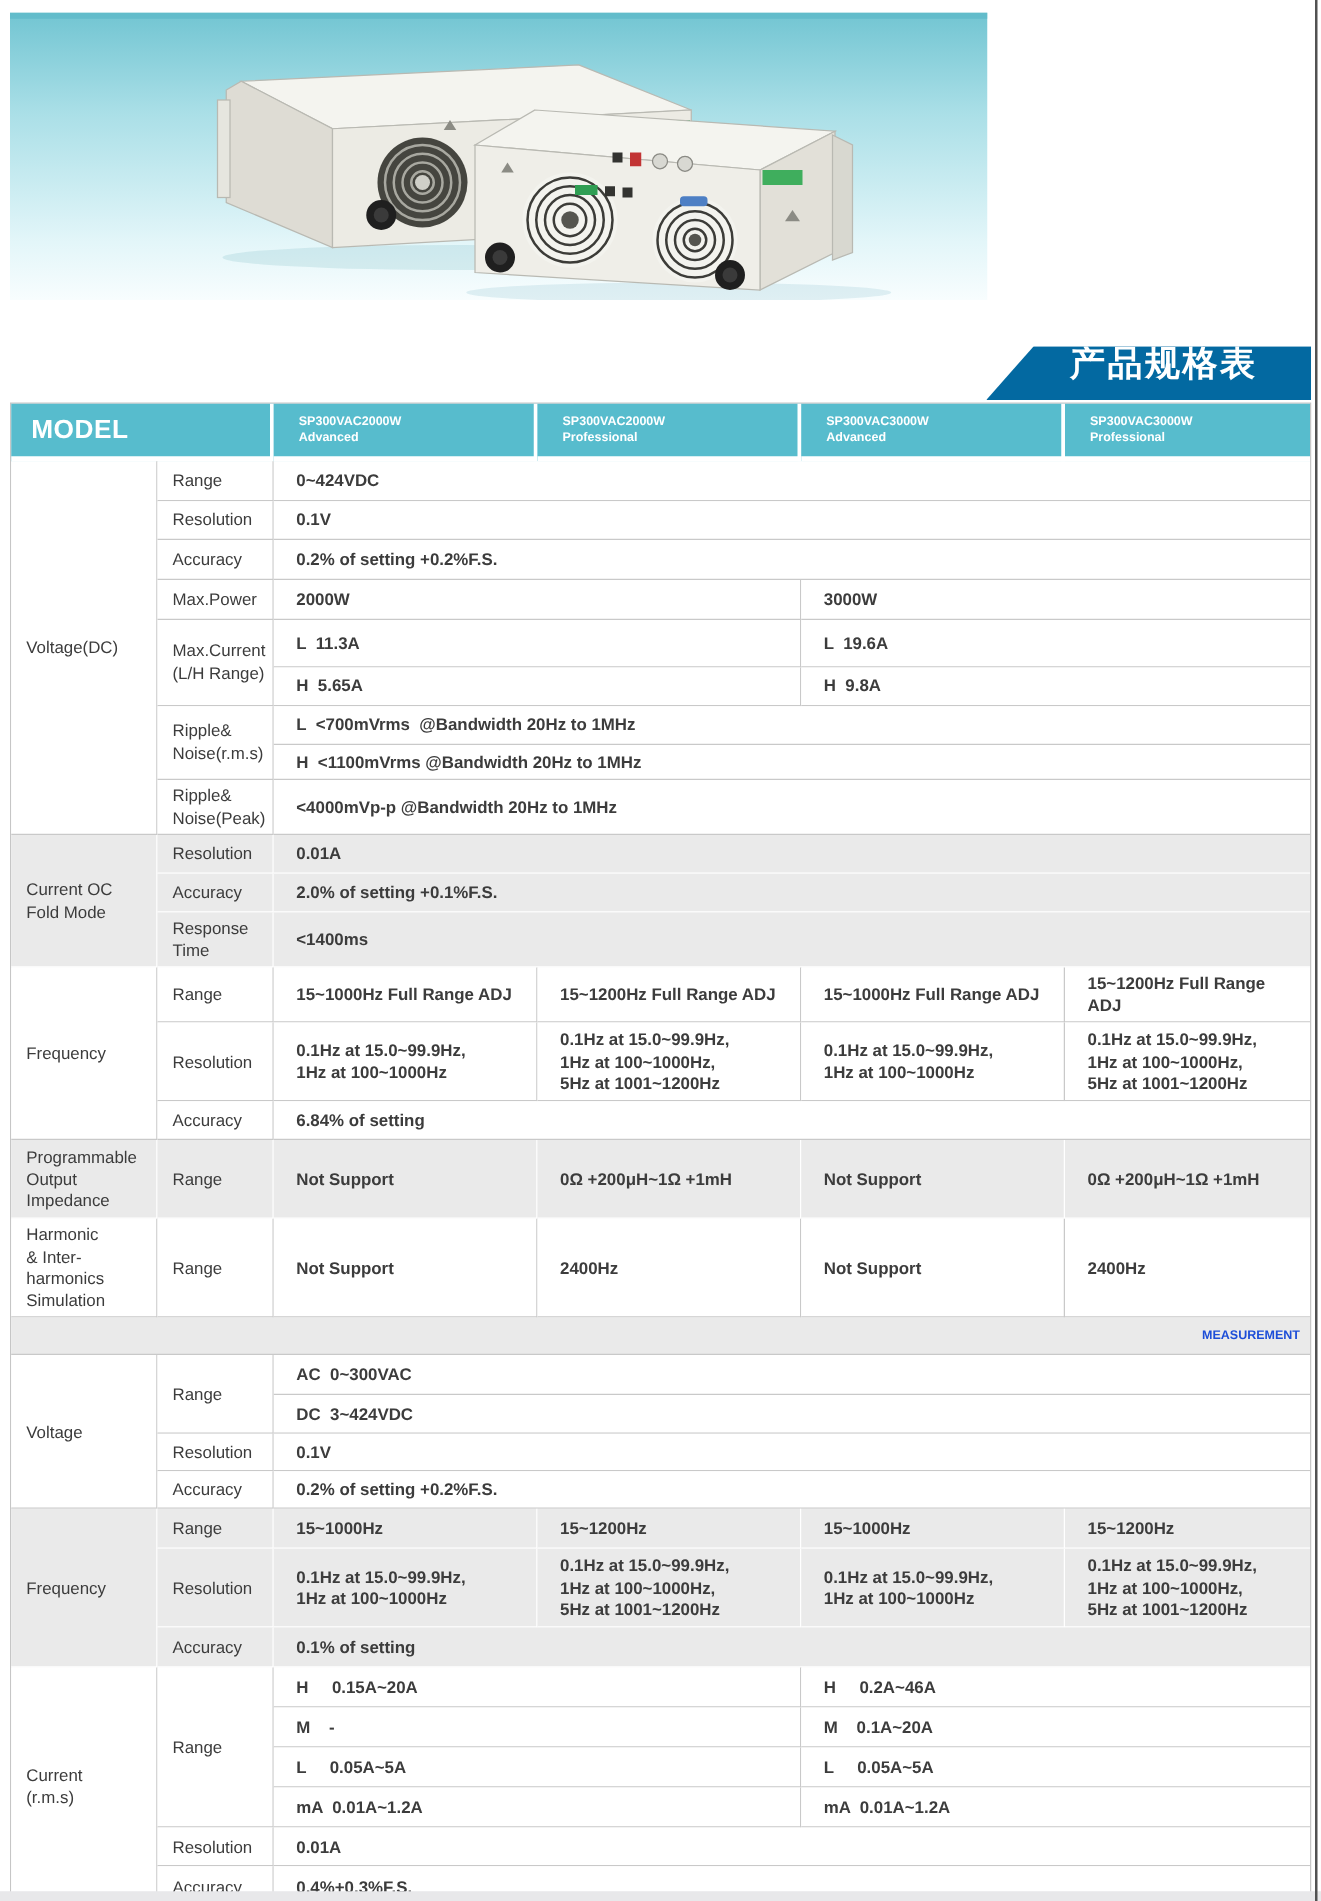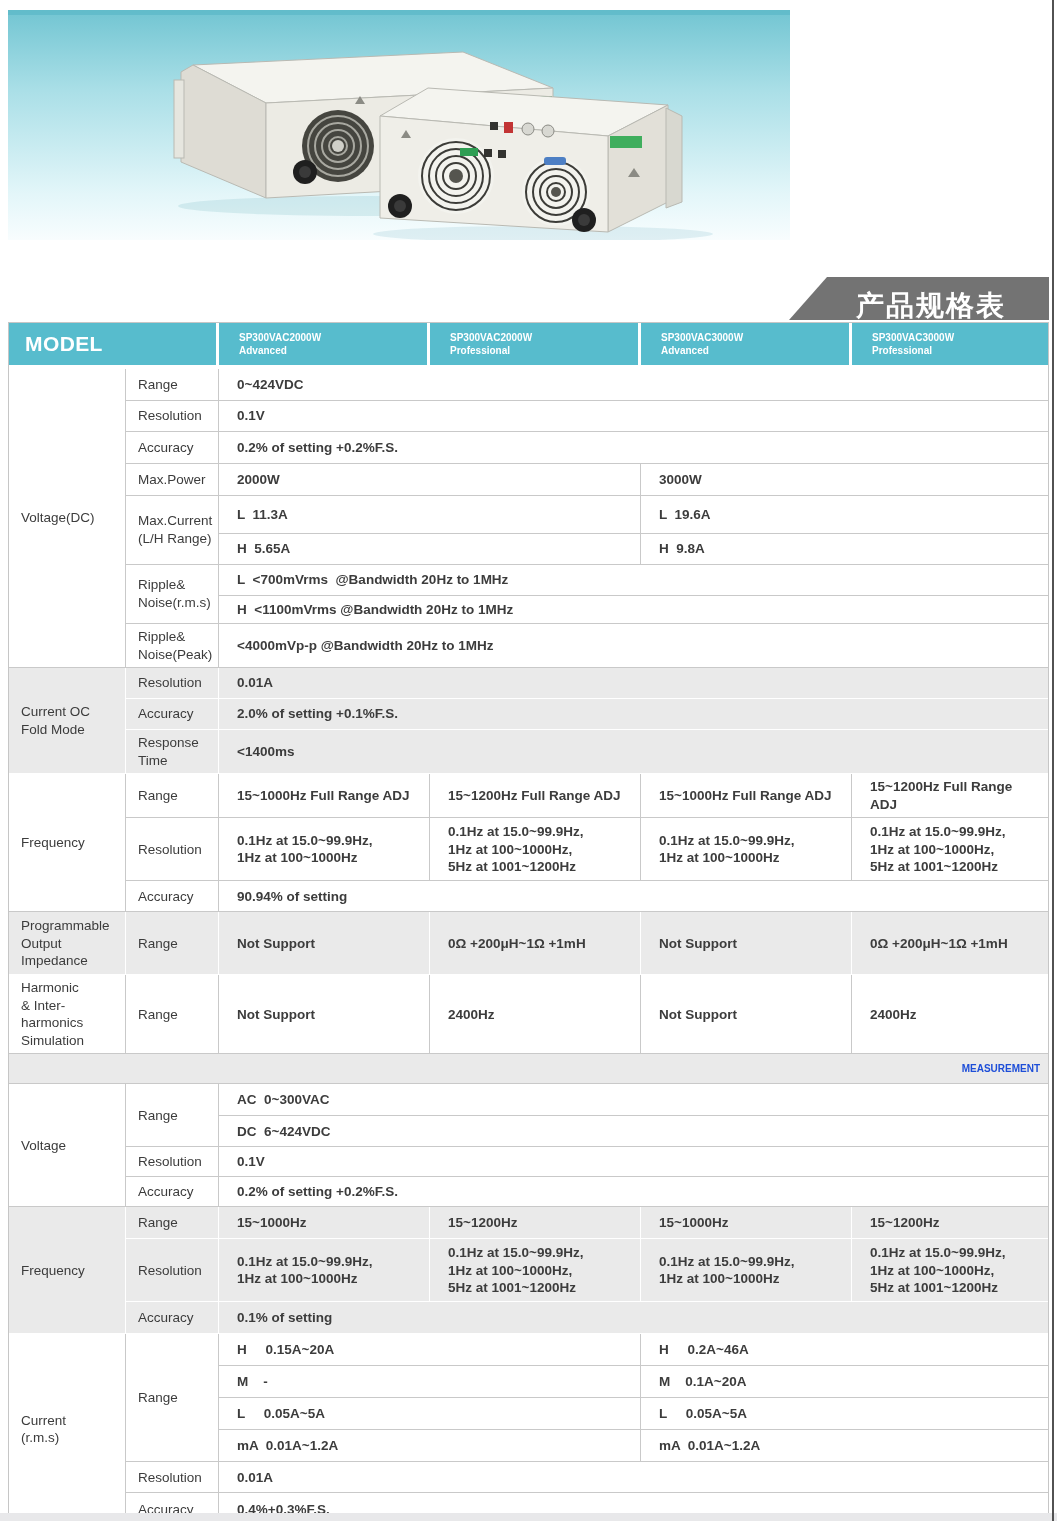--- a/index.html
+++ b/index.html
@@ -8,23 +8,23 @@
     font-family:"Liberation Sans",sans-serif;position:relative;overflow:hidden;
   }
   .page{position:absolute;inset:0;}
 
   
   .photo{position:absolute;left:8px;top:10px;width:782px;height:230px;}
 
   
   .banner{
     position:absolute;left:789px;top:277px;width:260px;height:43px;
-    background:#737373;
+    background:#0369a1;
     clip-path:polygon(38px 0,100% 0,100% 100%,0 100%);
-    display:flex;align-items:flex-end;justify-content:center;
+    display:flex;align-items:flex-start;justify-content:center;
     padding-left:24px;box-sizing:border-box;
   }
   .banner span{color:#ffffff;font-size:28px;font-weight:bold;letter-spacing:2px;line-height:1;}
 
   
   .tablewrap{position:absolute;left:8px;top:322px;width:1041px;border:1px solid #c6c6c6;box-sizing:border-box;background:#fff;}
   table{border-collapse:separate;border-spacing:0;table-layout:fixed;width:1039px;}
   th{
     background:#57bccd;color:#ffffff;font-weight:bold;text-align:left;vertical-align:middle;
     padding:4px 8px 4px 20px;font-size:10px;line-height:1.32;
@@ -236,21 +236,21 @@
 1Hz at 100~1000Hz,
 5Hz at 1001~1200Hz</td>
         <td class="v">0.1Hz at 15.0~99.9Hz,
 1Hz at 100~1000Hz</td>
         <td class="v">0.1Hz at 15.0~99.9Hz,
 1Hz at 100~1000Hz,
 5Hz at 1001~1200Hz</td>
       </tr>
       <tr class="wb" style="height:31px">
         <td class="s">Accuracy</td>
-        <td class="v" colspan="4">90.94% of setting</td>
+        <td class="v" colspan="4">6.84% of setting</td>
       </tr>
 
       <tr class="gb" style="height:63px">
         <td class="g">Programmable
 Output
 Impedance</td>
         <td class="s">Range</td>
         <td class="v">Not Support</td>
         <td class="v">0Ω +200μH~1Ω +1mH</td>
         <td class="v">Not Support</td>
@@ -272,21 +272,21 @@
       <tr class="gb mh" style="height:30px">
         <td colspan="6">MEASUREMENT</td>
       </tr>
 
       <tr class="wb" style="height:32px">
         <td class="g" rowspan="4">Voltage</td>
         <td class="s" rowspan="2">Range</td>
         <td class="v" colspan="4">AC  0~300VAC</td>
       </tr>
       <tr class="wb" style="height:31px">
-        <td class="v" colspan="4">DC  6~424VDC</td>
+        <td class="v" colspan="4">DC  3~424VDC</td>
       </tr>
       <tr class="wb" style="height:30px">
         <td class="s">Resolution</td>
         <td class="v" colspan="4">0.1V</td>
       </tr>
       <tr class="wb" style="height:30px">
         <td class="s">Accuracy</td>
         <td class="v" colspan="4">0.2% of setting +0.2%F.S.</td>
       </tr>
 

